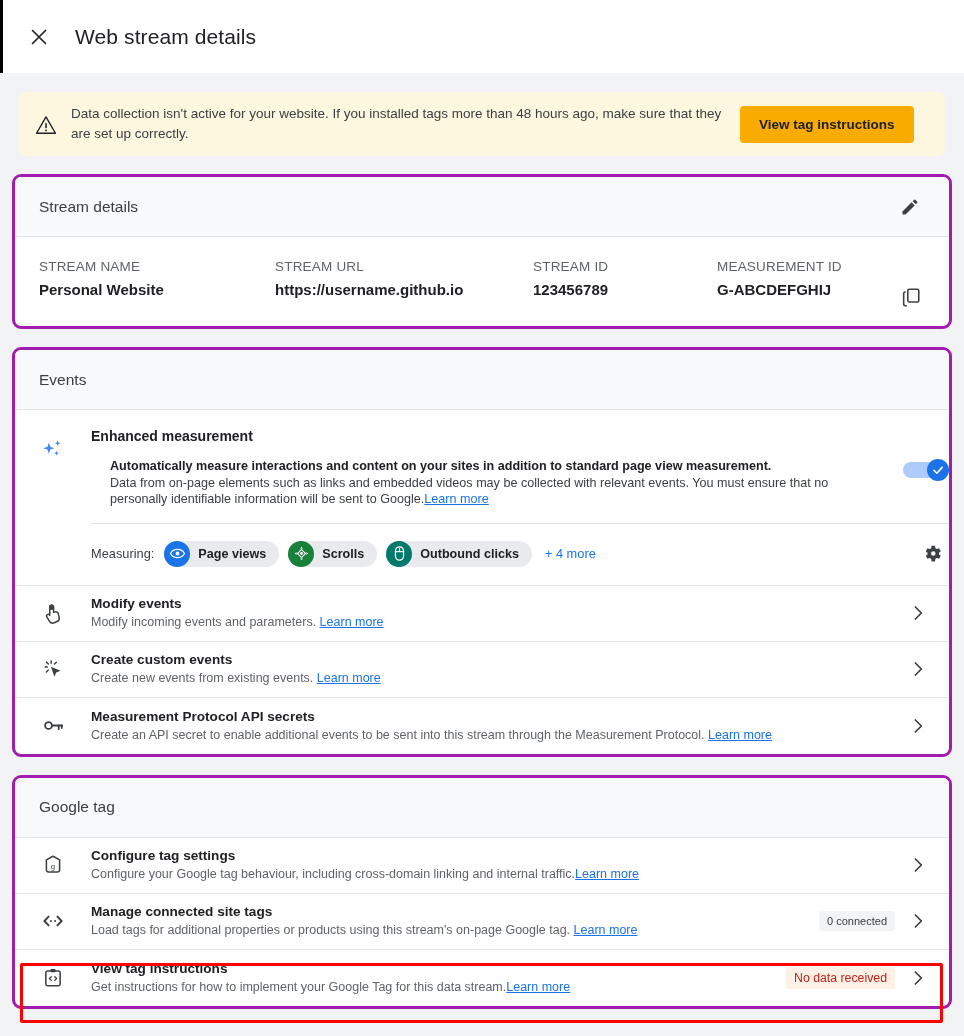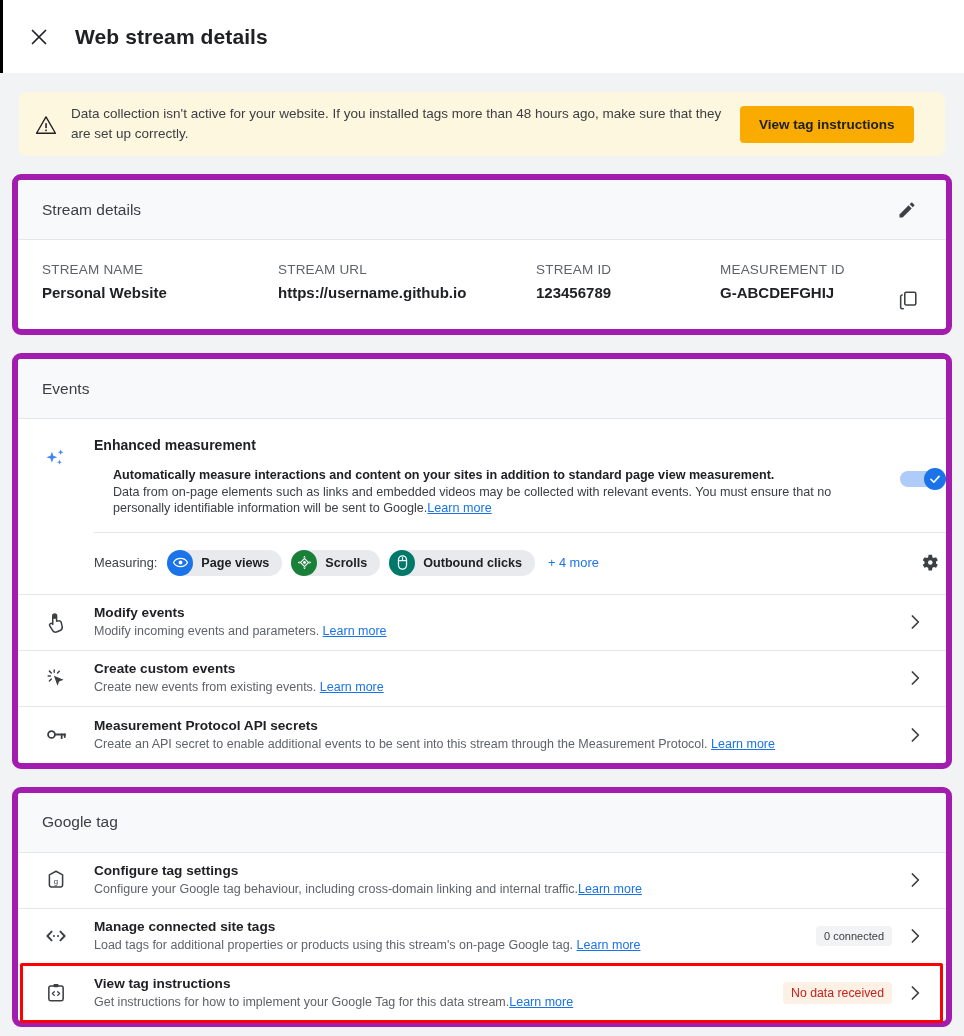--- a/index.html
+++ b/index.html
@@ -34,21 +34,21 @@
   .close-btn {
     width: 22px; height: 22px;
     display: flex; align-items: center; justify-content: center;
     cursor: pointer;
     flex: 0 0 auto;
   }
   .close-btn svg { display: block; }
   .header-title {
     font-size: 21px;
     color: #202124;
-    font-weight: 700;
+    font-weight: 400;
     letter-spacing: .1px;
   }
 
   
   .banner {
     margin: 19px 19px 0 19px;
     background: #fef7e0;
     border-radius: 8px;
     min-height: 62px;
     display: flex;
@@ -75,21 +75,21 @@
     font-weight: bold;
     padding: 11px 19px;
     cursor: pointer;
     white-space: nowrap;
   }
 
   
   .card {
     margin: 18px 12px 0 12px;
     background: #ffffff;
-    border: 6px solid #a21caf;
+    border: 3px solid #a21caf;
     border-radius: 9px;
     overflow: hidden;
   }
   .card-header {
     background: #f8f9fa;
     height: 60px;
     display: flex;
     align-items: center;
     justify-content: space-between;
     padding: 0 24px;

